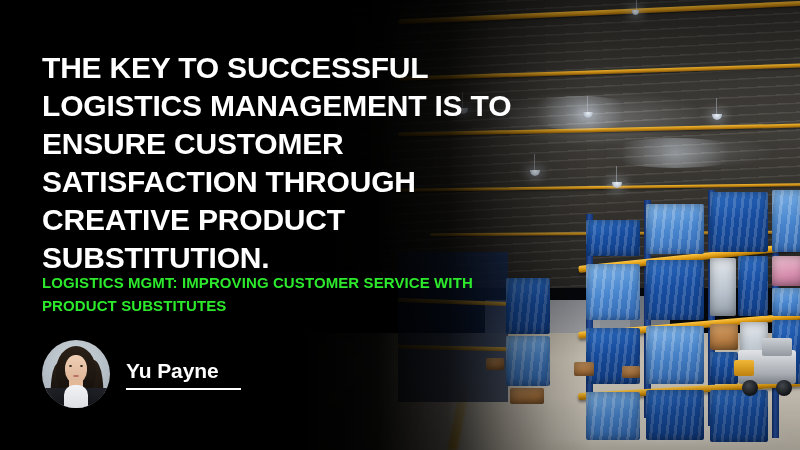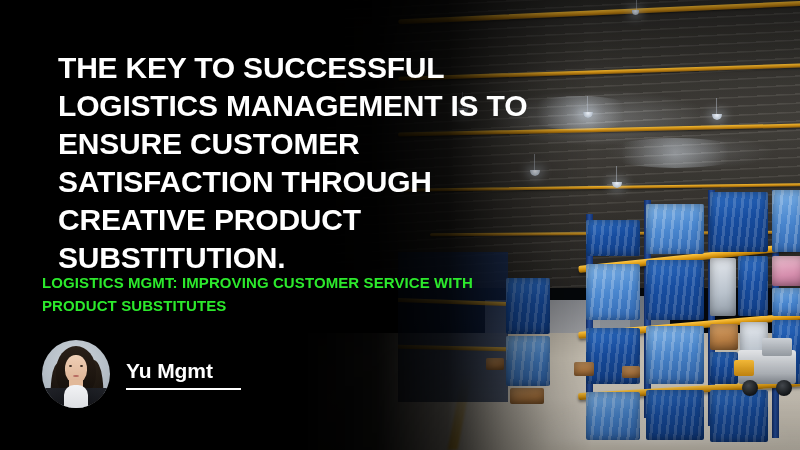--- a/index.html
+++ b/index.html
@@ -138,21 +138,21 @@
   }
   .scrim-v{
     position:absolute;inset:0;
     background:linear-gradient(180deg,rgba(0,0,0,.30) 0%,rgba(0,0,0,0) 18%,rgba(0,0,0,0) 74%,rgba(0,0,0,.22) 100%);
   }
 
   
   .content{position:absolute;left:42px;top:0;width:480px;height:100%;}
 
   .headline{
-    position:absolute;top:49px;left:16px;width:470px;
+    position:absolute;top:49px;left:0;width:470px;
     margin:0;
     color:#fff;
     font-size:30px;
     line-height:38px;
     font-weight:bold;
     letter-spacing:-.2px;
     text-transform:uppercase;
   }
 
   .subtitle{
@@ -311,20 +311,20 @@
         <div class="av-eye av-eyeL"></div>
         <div class="av-eye av-eyeR"></div>
         <div class="av-lip"></div>
         <div class="av-neck"></div>
         <div class="av-blazerL"></div>
         <div class="av-blazerR"></div>
         <div class="av-turtle"></div>
       </div>
 
       <div>
-        <div class="author-name">Yu Mgmt</div>
+        <div class="author-name">Yu Payne</div>
         <div class="name-rule"></div>
       </div>
 
     </div>
   </div>
 
 </div>
 
 </body></html>

